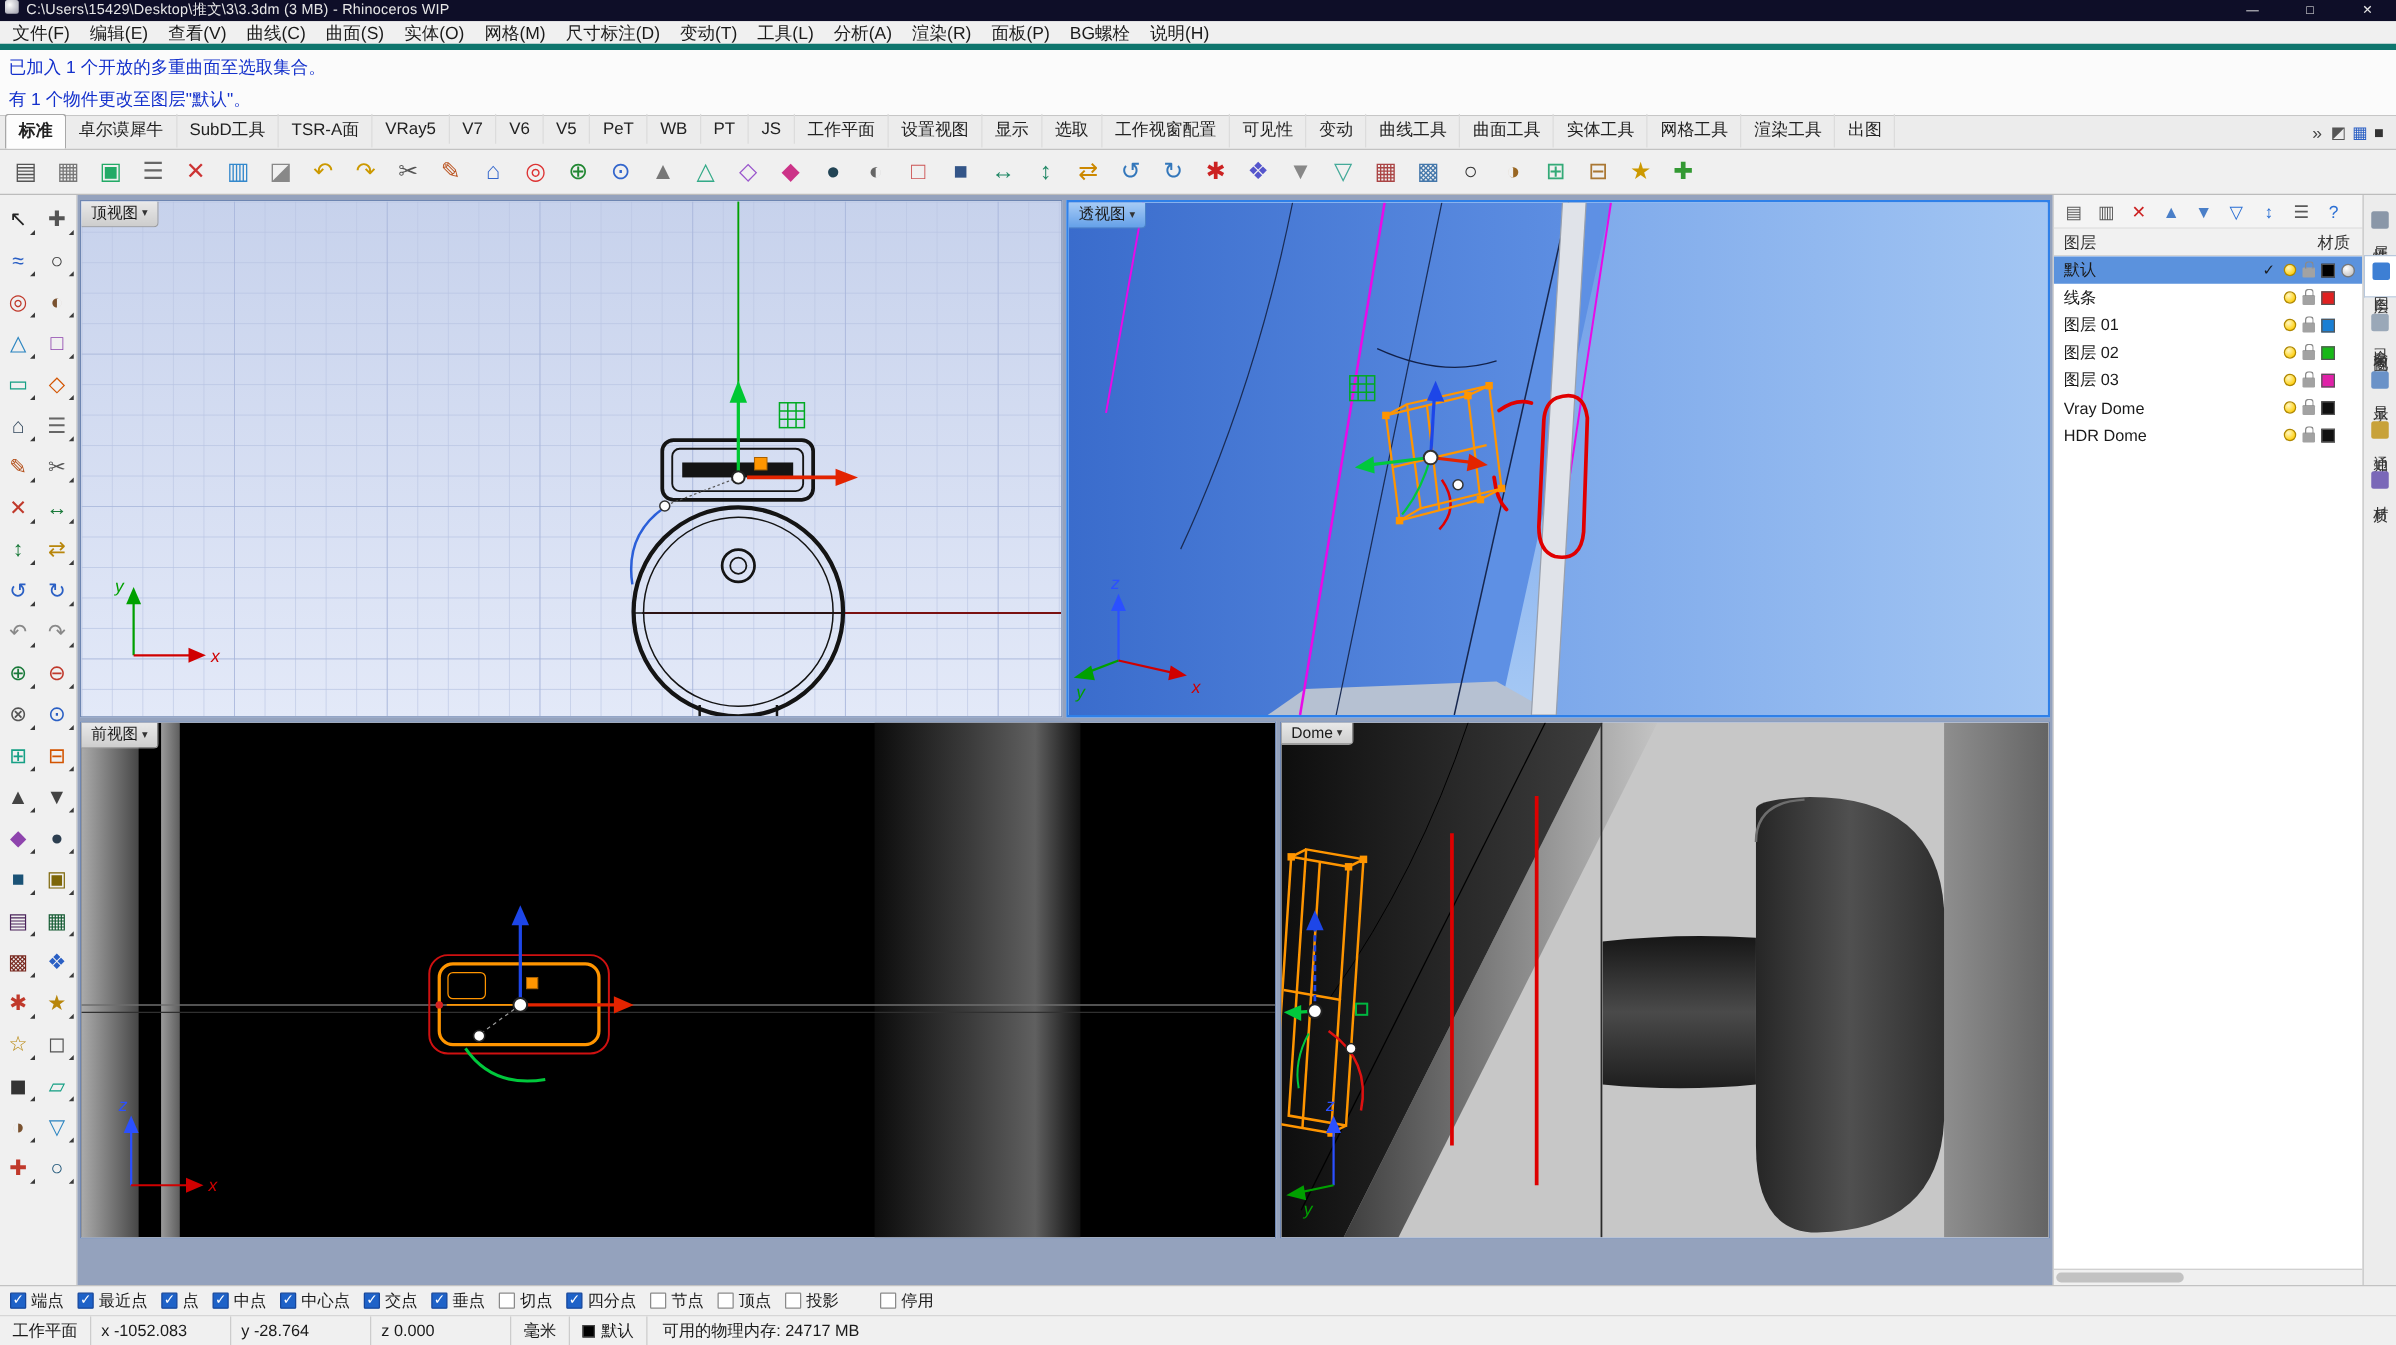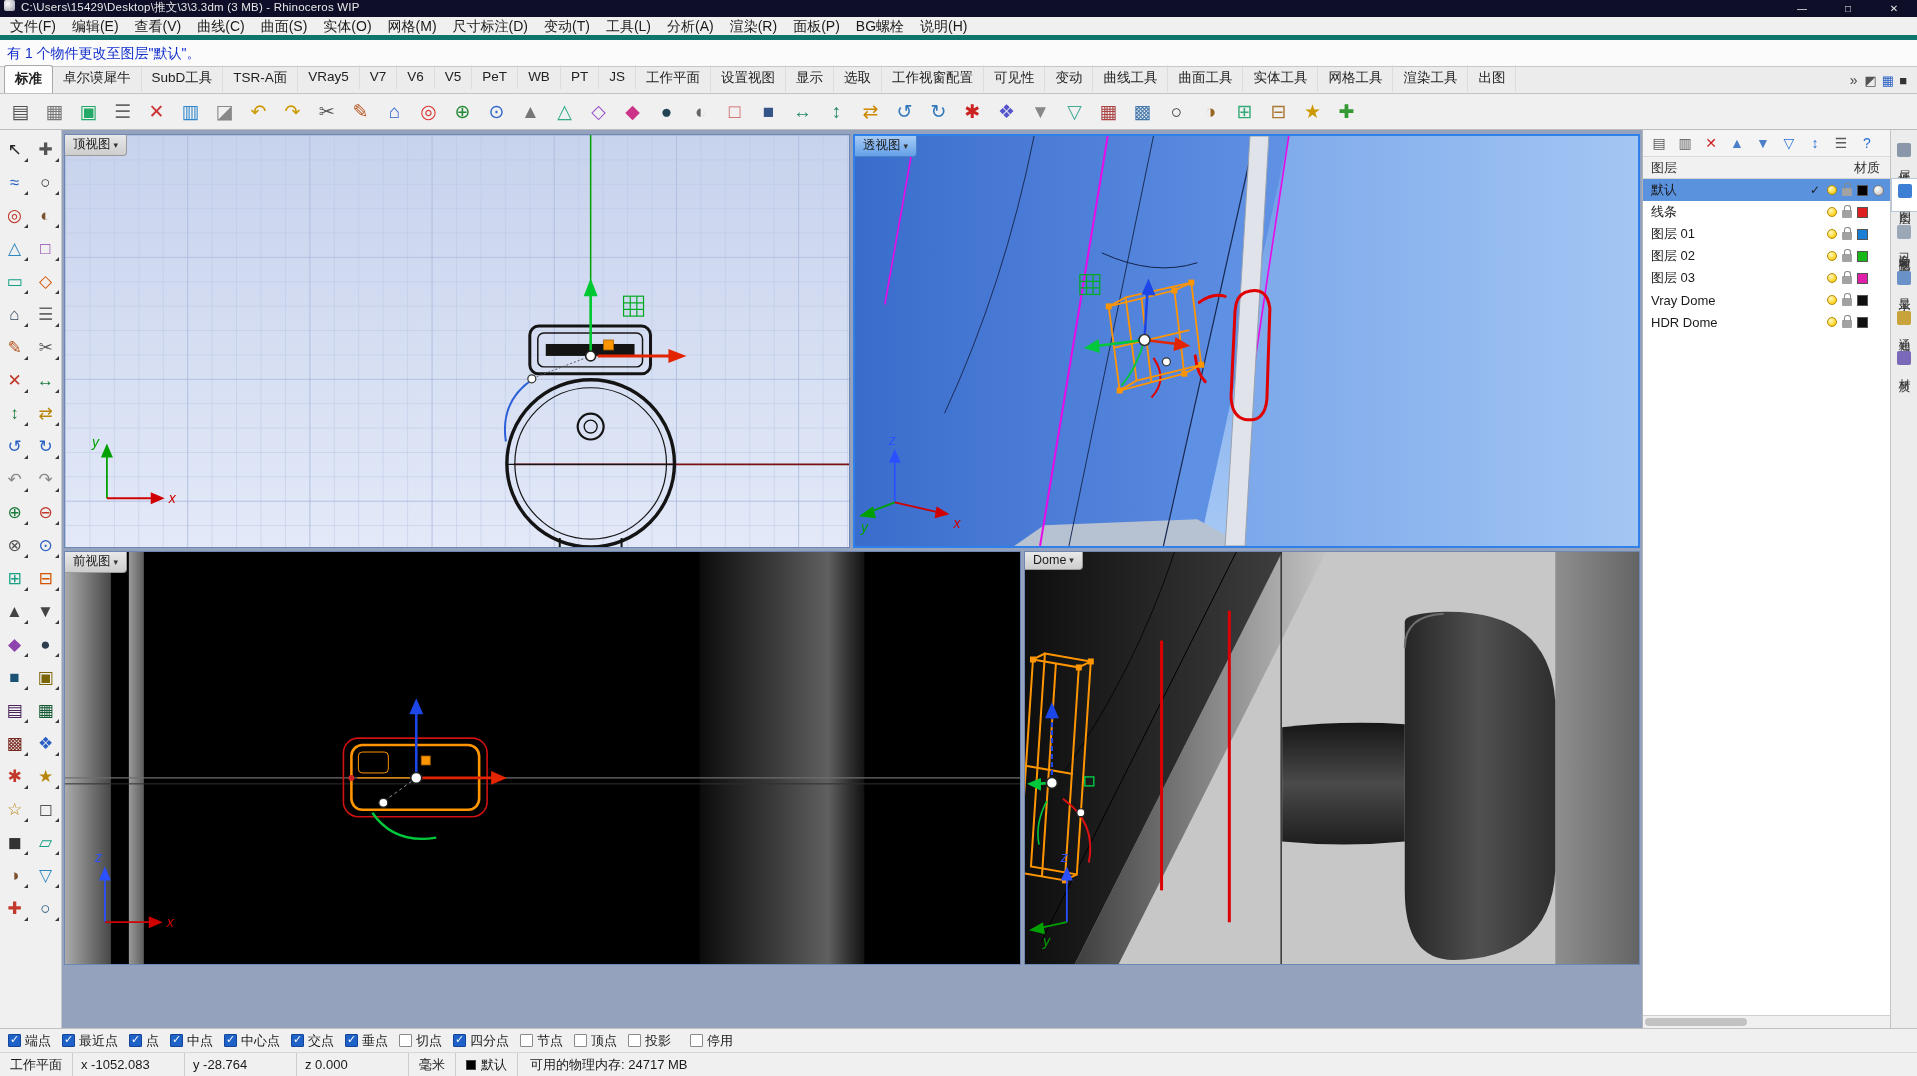--- a/index.html
+++ b/index.html
@@ -66,21 +66,21 @@
 .panel-thumb{width:42%;background:#c2c2c2;border-radius:4px}
 
 .edge-strip{width:27px;flex:0 0 auto;background:#ececec;border-left:1px solid #c4c4c4;display:flex;flex-direction:column;align-items:center;padding-top:8px;gap:8px;overflow:hidden}
 .edge-tab{display:flex;flex-direction:column;align-items:center;gap:4px;padding:5px 0;width:100%}
 .edge-tab.active{background:#fff;border:1px solid #b8c8dc;border-right:none}
 .edge-icon{width:14px;height:14px;border-radius:2px}
 .edge-label{writing-mode:vertical-rl;font-size:12px;color:#333;letter-spacing:2px}
 
 .osnap-bar{height:24px;background:#f0f0f0;border-top:1px solid #c2c2c2;display:flex;align-items:center;padding-left:8px;gap:11px;flex:0 0 auto}
 .osnap-item{display:flex;align-items:center;gap:4px}
-.osnap-item.gapped{margin-left:8px}
+.osnap-item.gapped{margin-left:22px}
 .cbx{width:13px;height:13px;border:1px solid #8a8a8a;background:#fff;position:relative;border-radius:1px;flex:0 0 auto}
 .cbx.checked{background:#1e62c8;border-color:#15459a}
 .cbx.checked::after{content:"✓";position:absolute;left:1px;top:-2px;color:#fff;font-size:11px;font-weight:bold}
 .osnap-label{font-size:13px;white-space:nowrap}
 
 .status-bar{height:24px;background:#f0f0f0;border-top:1px solid #d6d6d6;display:flex;align-items:stretch;font-size:13px;flex:0 0 auto;overflow:hidden}
 .sb-cell{display:flex;align-items:center;padding:0 10px;border-right:1px solid #ccc;white-space:nowrap}
 .sb-coord{width:112px;padding:0 8px}
 .sb-toggles{display:flex;align-items:stretch}
 .sb-toggle{border-right:1px solid #ccc;padding:0 10px;display:flex;align-items:center;color:#222;white-space:nowrap}
@@ -116,20 +116,21 @@
       <span class="menu-item">变动(T)</span>
       <span class="menu-item">工具(L)</span>
       <span class="menu-item">分析(A)</span>
       <span class="menu-item">渲染(R)</span>
       <span class="menu-item">面板(P)</span>
       <span class="menu-item">BG螺栓</span>
       <span class="menu-item">说明(H)</span>
     </div>
 
   <div class="cmdarea">
+    <div class="cmd-line">已加入 1 个开放的多重曲面至选取集合。</div>
     <div class="cmd-line">有 1 个物件更改至图层"默认"。</div>
   </div>
 
   <div class="tabsrow">
     <div class="tabs">
 
     <span class="tab active">标准</span>
         <span class="tab">卓尔谟犀牛</span>
         <span class="tab">SubD工具</span>
         <span class="tab">TSR-A面</span>

